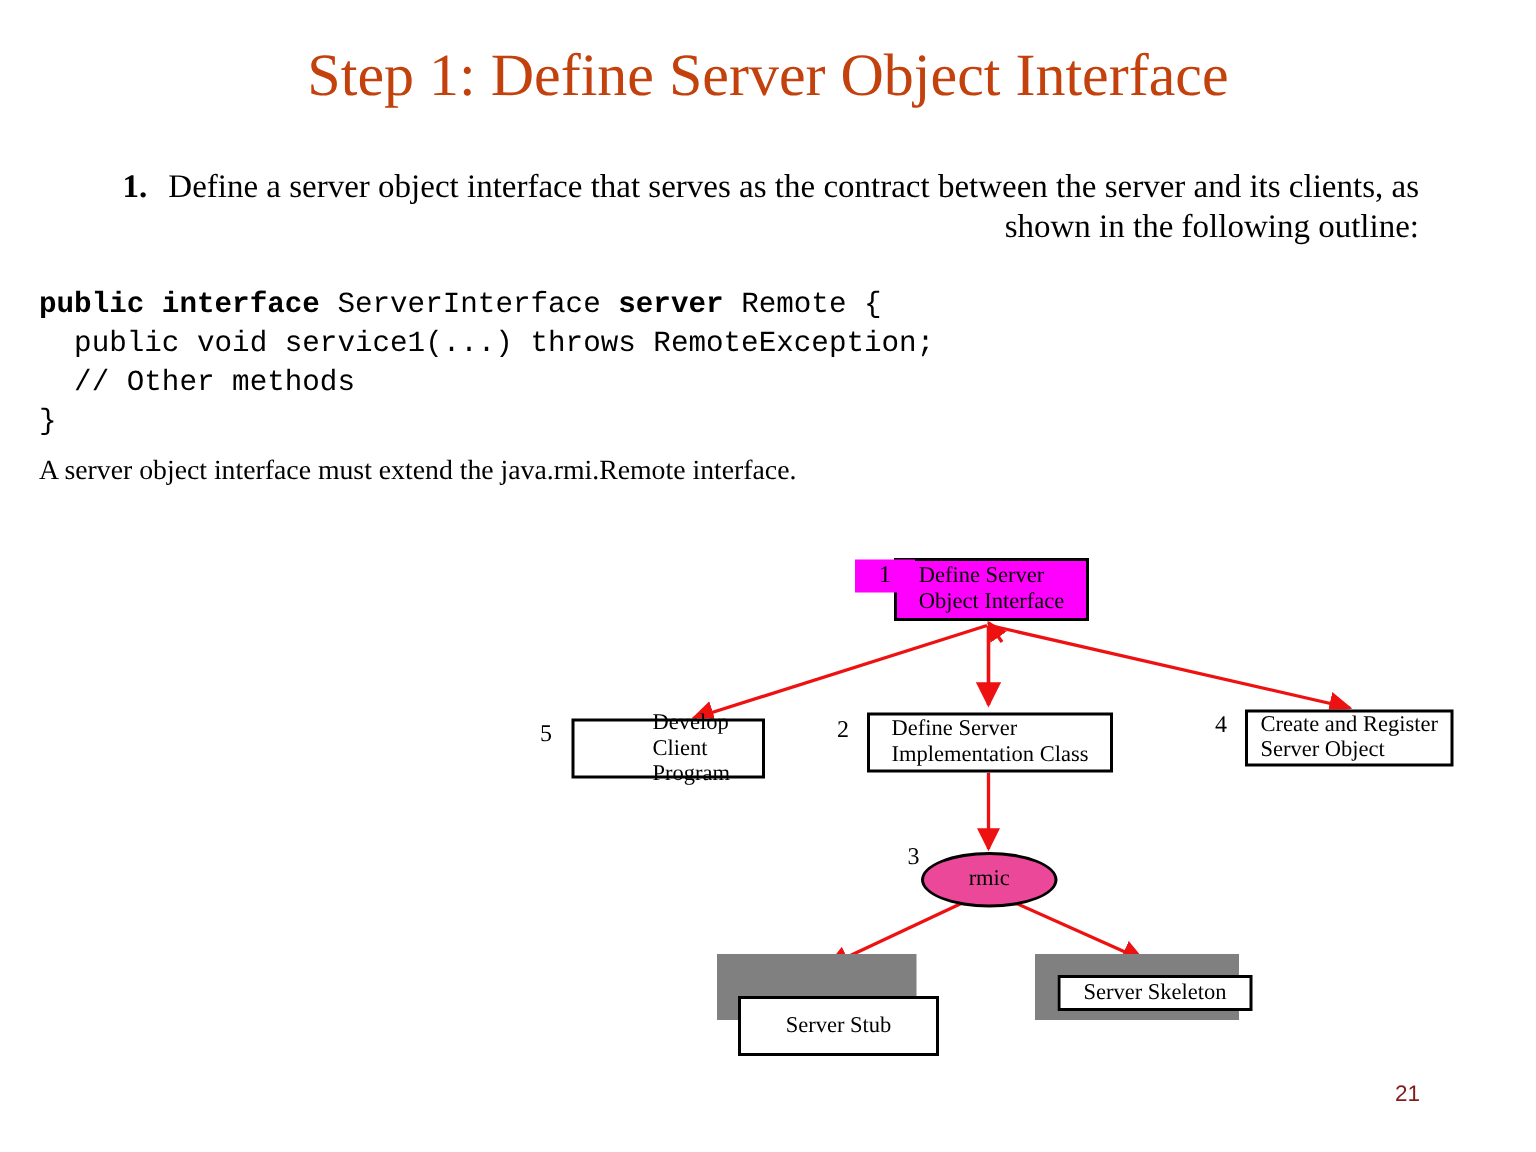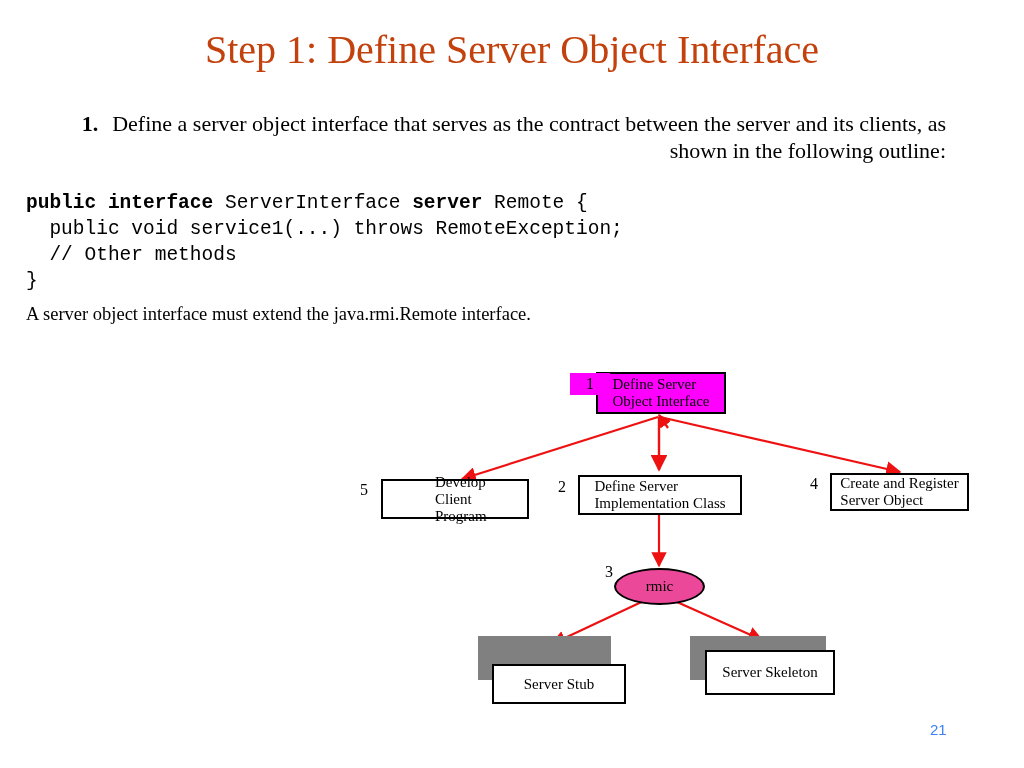--- a/index.html
+++ b/index.html
@@ -149,21 +149,21 @@
 
   
   #page-number {
     position: absolute;
     left: 930px;
     top: 721px;
     width: 40px;
     text-align: left;
     font-family: "Liberation Sans", "DejaVu Sans", sans-serif;
     font-size: 15px;
-    color: #3b82f6;
+    color: #7f1d1d;
   }
 </style>
 </head>
 <body>
 
 <div id="slide-title">Step 1: Define Server Object Interface</div>
 
 <div id="intro-paragraph"><span class="num">1.</span><span class="gap"></span><span>Define a server object interface that serves as the contract between the server and its clients, as shown in the following outline:</span></div>
 
 <div id="code-block"><span class="b">public interface</span><span> ServerInterface </span><span class="b">server</span><span> Remote {</span>
@@ -198,21 +198,21 @@
 
     <line x1="668" y1="598" x2="762" y2="640" stroke="#ee1111" stroke-width="2.2" marker-end="url(#ah)"></line>
   </svg>
 
   <div class="step-badge highlight" style="left:570px; top:373px; width:24px;">1</div>
   <div class="node node-highlight" style="left:596px; top:372px; width:130px; height:42px;">
     <span class="label"><span>Define Server</span><br><span>Object Interface</span></span>
   </div>
 
   <div class="step-badge" style="left:356px; top:481px; width:16px;">5</div>
-  <div class="node" style="left:381px; top:479px; width:148px; height:40px;padding-left:48px;">
+  <div class="node" style="left:381px; top:479px; width:129px; height:40px;padding-left:48px;">
     <span class="label"><span>Develop Client</span><br><span>Program</span></span>
   </div>
 
   <div class="step-badge" style="left:554px; top:478px; width:16px;">2</div>
   <div class="node" style="left:578px; top:475px; width:164px; height:40px;">
     <span class="label"><span>Define Server</span><br><span>Implementation Class</span></span>
   </div>
 
   <div class="step-badge" style="left:806px; top:475px; width:16px;">4</div>
   <div class="node" style="left:830px; top:473px; width:139px; height:38px;">
@@ -223,19 +223,19 @@
   <div class="ellipse-node" style="left:614px; top:568px; width:91px; height:37px;">
     <span class="label">rmic</span>
   </div>
 
   <div class="shadow-rect" style="left:478px; top:636px; width:133px; height:44px;"></div>
   <div class="node" style="left:492px; top:664px; width:134px; height:40px;">
     <span class="label">Server Stub</span>
   </div>
 
   <div class="shadow-rect" style="left:690px; top:636px; width:136px; height:44px;"></div>
-  <div class="node" style="left:705px; top:650px; width:130px; height:45px;">
+  <div class="node" style="left:705px; top:650px; width:130px; height:24px;">
     <span class="label">Server Skeleton</span>
   </div>
 
 </div>
 
 <div id="page-number">21</div>
 
 </body></html>

